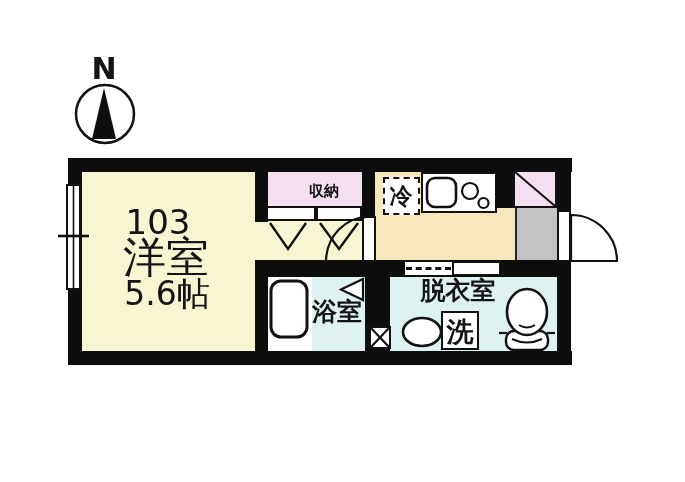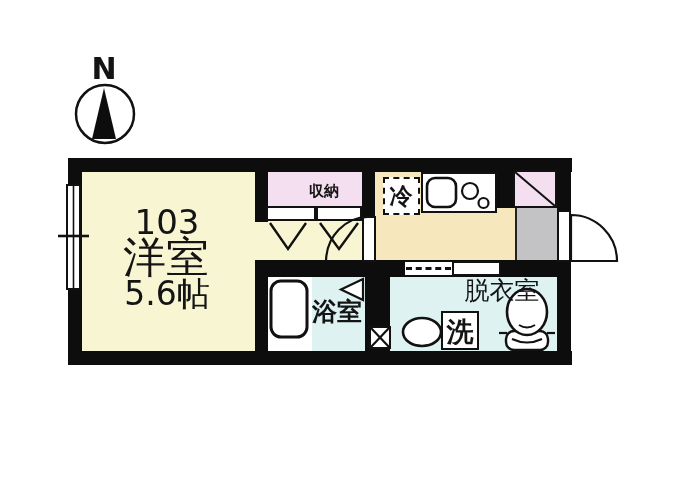--- a/index.html
+++ b/index.html
@@ -94,22 +94,22 @@
       <path d="M519 325 Q527 330 535 325" fill="none" stroke="#111" stroke-width="2"></path>
       <path d="M512 339 Q527 346 542 339" fill="none" stroke="#111" stroke-width="2"></path>
     </g>
     <g stroke="#111" stroke-width="2.2">
       <line x1="371" y1="328" x2="389" y2="347"></line>
       <line x1="389" y1="328" x2="371" y2="347"></line>
     </g>
   </svg>
 
   <div class="lbl" style="left:104px;top:69px;font-size:30px;font-weight:700;">N</div>
-  <div class="lbl" style="left:167px;top:222px;font-size:34px;">103</div>
+  <div class="lbl" style="left:158px;top:222px;font-size:34px;">103</div>
   <div class="lbl" style="left:166px;top:257px;font-size:43px;">洋室</div>
   <div class="lbl" style="left:167px;top:293px;font-size:33px;text-align:right;">5.6帖</div>
   <div class="lbl" style="left:314px;top:191px;font-size:15px;font-weight:600;padding-left:20px;">収納</div>
   <div class="lbl" style="left:401px;top:196px;font-size:23px;font-weight:600;">冷</div>
   <div class="lbl" style="left:337px;top:311px;font-size:25px;font-weight:600;text-align:center;">浴室</div>
-  <div class="lbl" style="left:458px;top:290px;font-size:25px;font-weight:400;margin-left:44px;">脱衣室</div>
+  <div class="lbl" style="left:458px;top:290px;font-size:25px;font-weight:700;">脱衣室</div>
   <div class="lbl" style="left:460px;top:331px;font-size:27px;font-weight:600;">洗</div>
 
 </div>
 
 </body></html>

